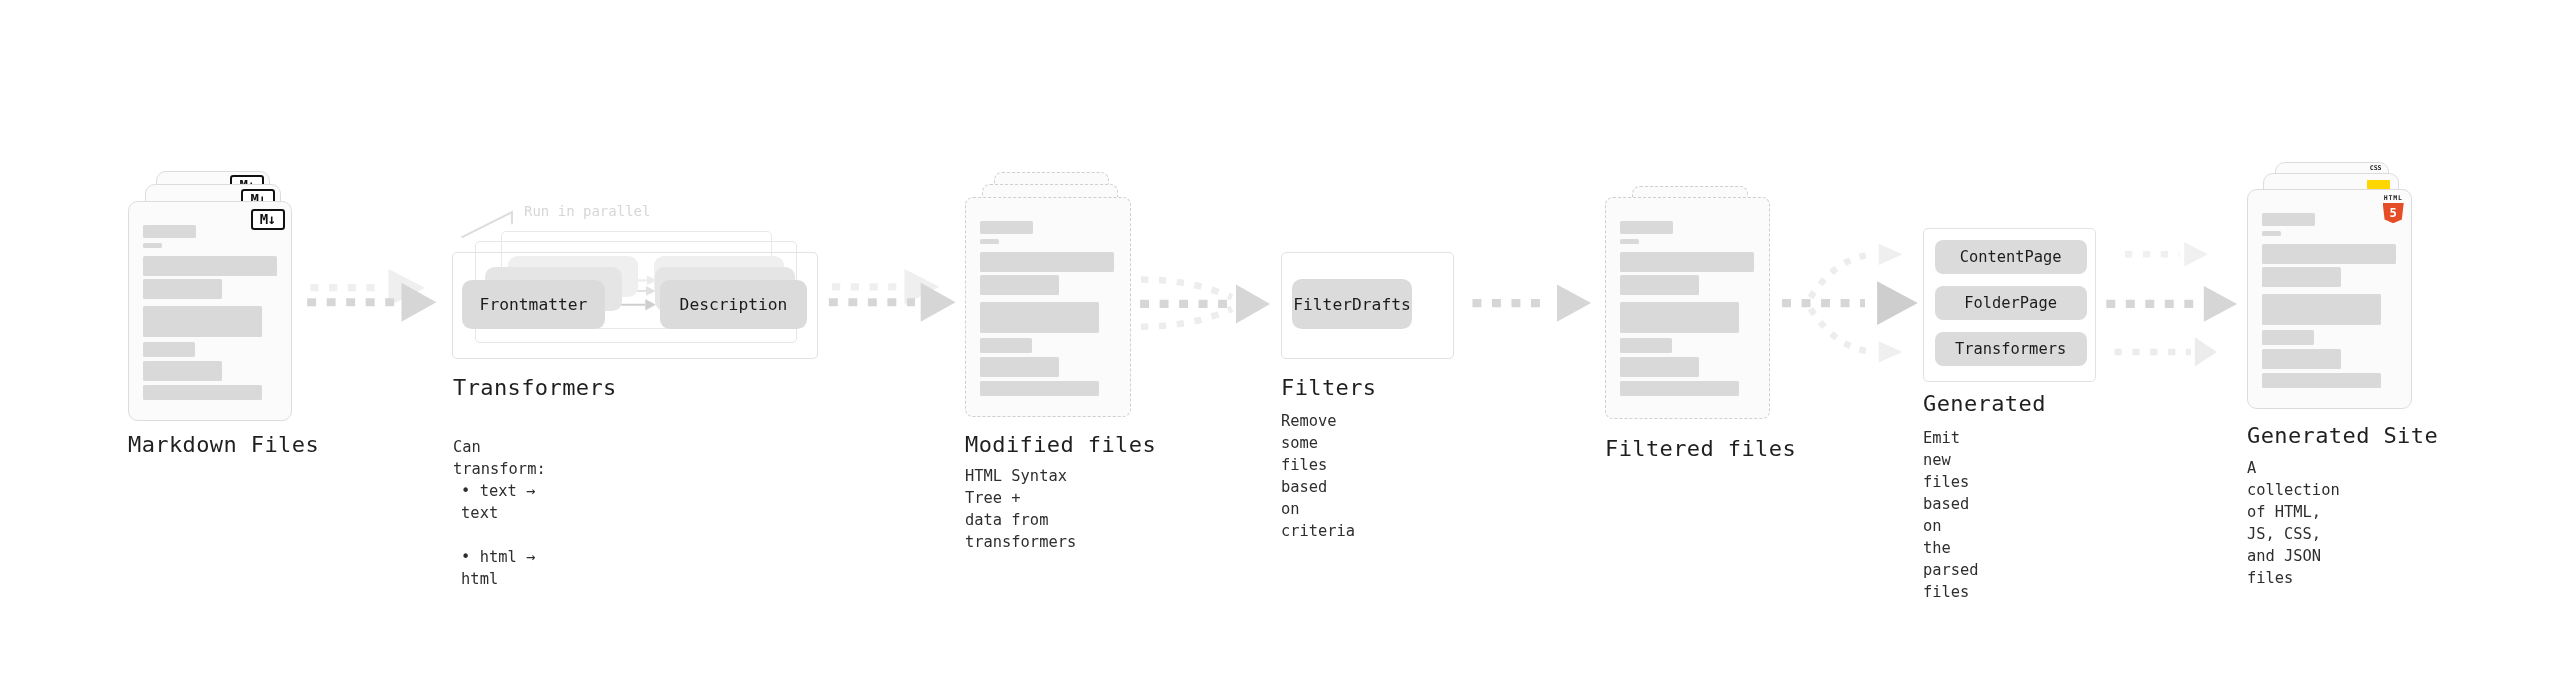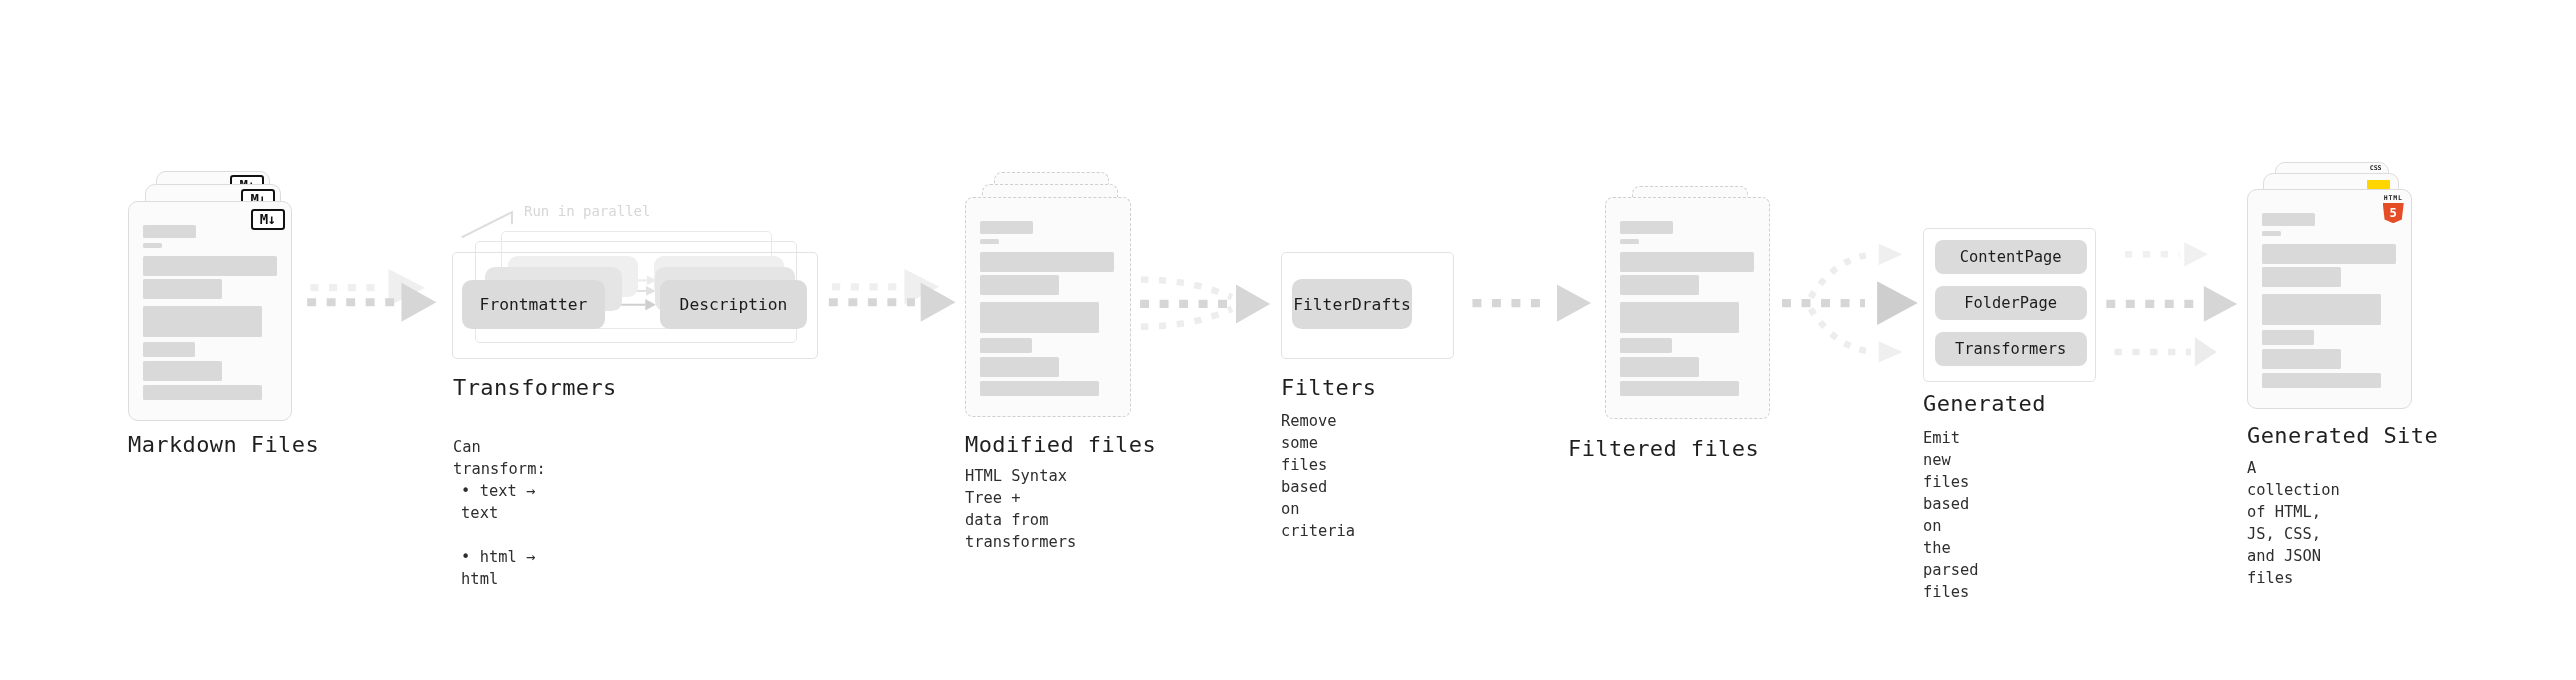--- a/index.html
+++ b/index.html
@@ -224,21 +224,21 @@
       <div class="bar"></div>
         <div class="bar"></div>
         <div class="bar"></div>
         <div class="bar"></div>
         <div class="bar"></div>
         <div class="bar"></div>
         <div class="bar"></div>
         <div class="bar"></div>
     </div>
   </div>
-  <div class="stage-label" style="left:1568px;top:436px">Filtered files</div>
+  <div class="stage-label" style="left:1605px;top:436px">Filtered files</div>
 </div>
 
 <div class="stage">
   <div class="frame" style="left:1923px;top:228px;width:173px;height:154px">
     <div class="emit-box" style="top:10.6px">ContentPage</div>
     <div class="emit-box" style="top:57px">FolderPage</div>
     <div class="emit-box" style="top:103px">Transformers</div>
   </div>
   <div class="stage-label" style="left:1923px;top:391px">Generated</div>
   <div class="stage-desc" style="left:1923px;top:427px">Emit new files based on

